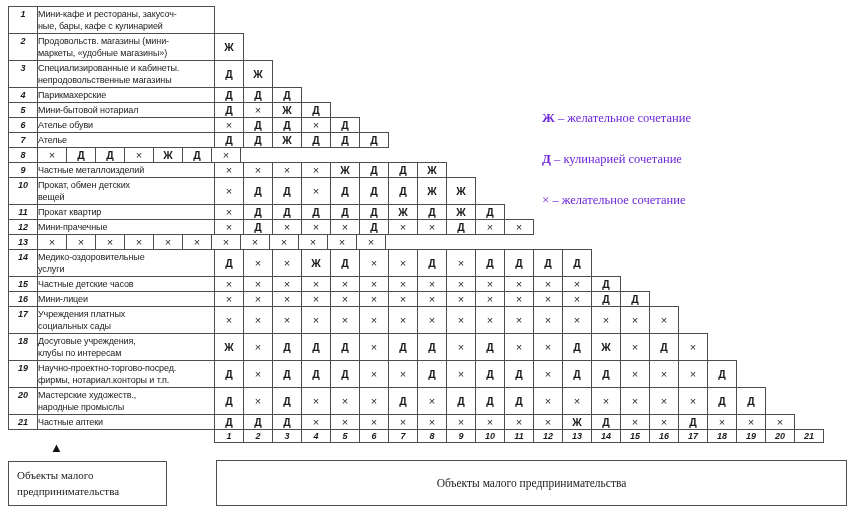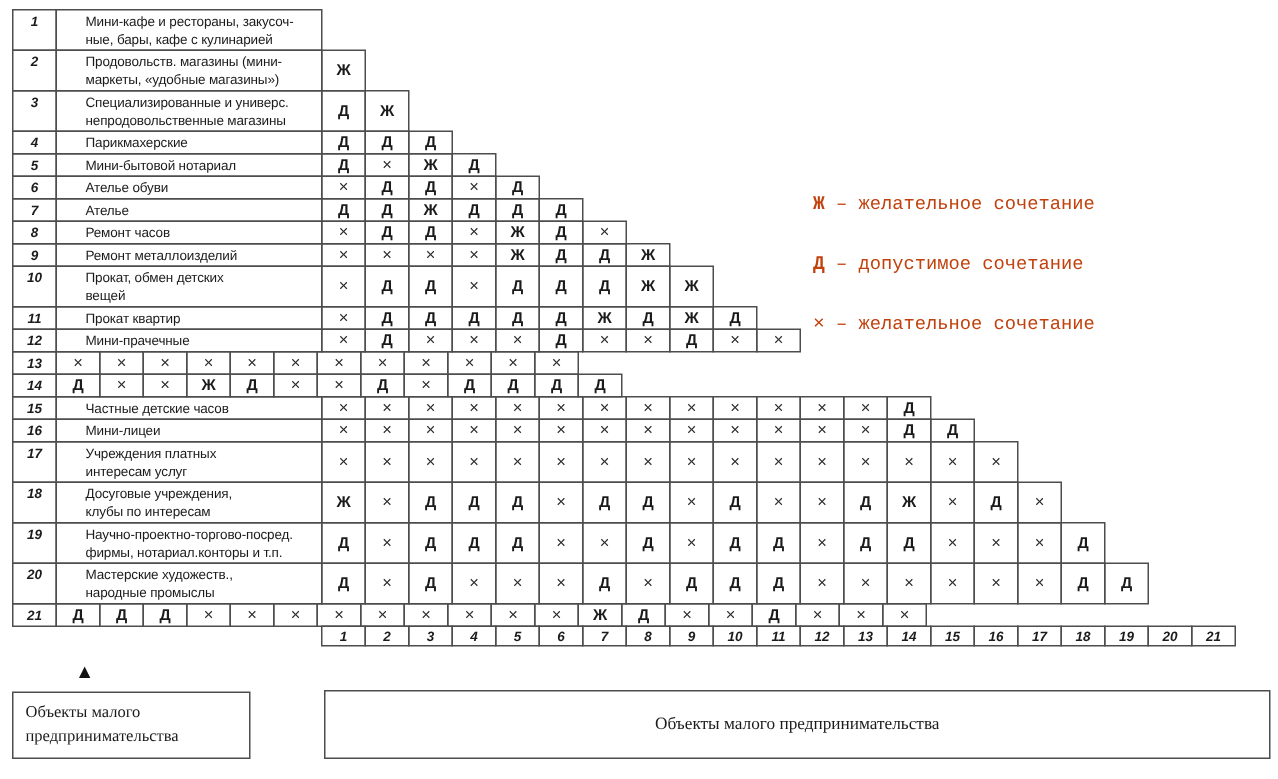--- a/index.html
+++ b/index.html
@@ -6,30 +6,30 @@
   .page{position:relative;width:852px;height:519px;background:#fff;overflow:hidden;
         font-family:"Liberation Sans",sans-serif;color:#1b1b1b;}
   
   .matrix{position:absolute;left:8px;top:7px;}
   .trow{display:flex;align-items:stretch;margin-top:-1px;}
   .rnum{flex:0 0 30px;box-sizing:border-box;border:1px solid #4d4d4d;
         font-style:italic;font-weight:bold;font-size:9px;line-height:13px;
         text-align:center;padding-top:1px;}
   .rlabel{flex:0 0 178px;box-sizing:border-box;border:1px solid #4d4d4d;margin-left:-1px;
           font-size:9px;line-height:12px;letter-spacing:-0.1px;
-          padding:1px 2px 1px 19px;white-space:pre-line;}
+          padding:1px 2px 1px 0;white-space:pre-line;}
   .mcell{flex:0 0 30px;box-sizing:border-box;border:1px solid #4d4d4d;margin-left:-1px;
          min-height:16px;display:flex;align-items:center;justify-content:center;
          font-weight:bold;font-size:10.5px;}
   .mcell.x{font-weight:400;font-size:11px;color:#2a2a2a;}
   .nrow .spacer{flex:0 0 207px;border:none;}
   .nrow .mcell{min-height:14px;font-style:italic;font-weight:bold;font-size:9px;}
   
-  .legend{position:absolute;left:542px;top:128px;font-family:Liberation Mono, monospace;
-          font-size:12.5px;color:#c2410c;}
+  .legend{position:absolute;left:542px;top:110px;font-family:Liberation Serif, serif;
+          font-size:12.5px;color:#6d28d9;}
   .litem{margin-bottom:25px;white-space:nowrap;}
   .lsym{font-weight:bold;font-size:13px;}
   .litem:nth-child(3) .lsym{font-weight:400;}
   
   .arrow-up{position:absolute;left:50px;top:441px;font-size:13px;color:#111;line-height:13px;}
   .fbox-left{position:absolute;left:8px;top:461px;width:159px;height:45px;box-sizing:border-box;
              border:1px solid #4d4d4d;font-family:"Liberation Serif",serif;font-size:11px;
              line-height:16px;padding:5px 6px 0 8px;}
   .fbox-bottom{position:absolute;left:216px;top:460px;width:631px;height:46px;box-sizing:border-box;
                border:1px solid #4d4d4d;display:flex;align-items:center;justify-content:center;
@@ -47,21 +47,21 @@
 ные, бары, кафе с кулинарией</div>
       </div>
       <div class="trow">
         <div class="rnum">2</div>
         <div class="rlabel">Продовольств. магазины (мини-
 маркеты, «удобные магазины»)</div>
         <div class="mcell">Ж</div>
       </div>
       <div class="trow">
         <div class="rnum">3</div>
-        <div class="rlabel">Специализированные и универс.
+        <div class="rlabel">Специализированные и кабинеты.
 непродовольственные магазины</div>
         <div class="mcell">Д</div>
         <div class="mcell">Ж</div>
       </div>
       <div class="trow">
         <div class="rnum">4</div>
         <div class="rlabel">Парикмахерские</div>
         <div class="mcell">Д</div>
         <div class="mcell">Д</div>
         <div class="mcell">Д</div>
@@ -88,32 +88,31 @@
         <div class="rlabel">Ателье</div>
         <div class="mcell">Д</div>
         <div class="mcell">Д</div>
         <div class="mcell">Ж</div>
         <div class="mcell">Д</div>
         <div class="mcell">Д</div>
         <div class="mcell">Д</div>
       </div>
       <div class="trow">
         <div class="rnum">8</div>
-        <div class="rlabel">Ремонт часов</div>
         <div class="mcell x">×</div>
         <div class="mcell">Д</div>
         <div class="mcell">Д</div>
         <div class="mcell x">×</div>
         <div class="mcell">Ж</div>
         <div class="mcell">Д</div>
         <div class="mcell x">×</div>
       </div>
       <div class="trow">
         <div class="rnum">9</div>
-        <div class="rlabel">Ремонт металлоизделий</div>
+        <div class="rlabel">Частные металлоизделий</div>
         <div class="mcell x">×</div>
         <div class="mcell x">×</div>
         <div class="mcell x">×</div>
         <div class="mcell x">×</div>
         <div class="mcell">Ж</div>
         <div class="mcell">Д</div>
         <div class="mcell">Д</div>
         <div class="mcell">Ж</div>
       </div>
       <div class="trow">
@@ -169,20 +168,22 @@
         <div class="mcell x">×</div>
         <div class="mcell x">×</div>
         <div class="mcell x">×</div>
         <div class="mcell x">×</div>
         <div class="mcell x">×</div>
         <div class="mcell x">×</div>
         <div class="mcell x">×</div>
       </div>
       <div class="trow">
         <div class="rnum">14</div>
+        <div class="rlabel">Медико-оздоровительные
+услуги</div>
         <div class="mcell">Д</div>
         <div class="mcell x">×</div>
         <div class="mcell x">×</div>
         <div class="mcell">Ж</div>
         <div class="mcell">Д</div>
         <div class="mcell x">×</div>
         <div class="mcell x">×</div>
         <div class="mcell">Д</div>
         <div class="mcell x">×</div>
         <div class="mcell">Д</div>
@@ -223,21 +224,21 @@
         <div class="mcell x">×</div>
         <div class="mcell x">×</div>
         <div class="mcell x">×</div>
         <div class="mcell x">×</div>
         <div class="mcell">Д</div>
         <div class="mcell">Д</div>
       </div>
       <div class="trow">
         <div class="rnum">17</div>
         <div class="rlabel">Учреждения платных
-интересам услуг</div>
+социальных сады</div>
         <div class="mcell x">×</div>
         <div class="mcell x">×</div>
         <div class="mcell x">×</div>
         <div class="mcell x">×</div>
         <div class="mcell x">×</div>
         <div class="mcell x">×</div>
         <div class="mcell x">×</div>
         <div class="mcell x">×</div>
         <div class="mcell x">×</div>
         <div class="mcell x">×</div>
@@ -312,20 +313,21 @@
         <div class="mcell x">×</div>
         <div class="mcell x">×</div>
         <div class="mcell x">×</div>
         <div class="mcell x">×</div>
         <div class="mcell x">×</div>
         <div class="mcell">Д</div>
         <div class="mcell">Д</div>
       </div>
       <div class="trow">
         <div class="rnum">21</div>
+        <div class="rlabel">Частные аптеки</div>
         <div class="mcell">Д</div>
         <div class="mcell">Д</div>
         <div class="mcell">Д</div>
         <div class="mcell x">×</div>
         <div class="mcell x">×</div>
         <div class="mcell x">×</div>
         <div class="mcell x">×</div>
         <div class="mcell x">×</div>
         <div class="mcell x">×</div>
         <div class="mcell x">×</div>
@@ -366,21 +368,21 @@
       </div>
     </div>
 
   <div class="legend">
     <div class="litem">
       <span class="lsym">Ж</span>
       <span>– желательное сочетание</span>
     </div>
     <div class="litem">
       <span class="lsym">Д</span>
-      <span>– допустимое сочетание</span>
+      <span>– кулинарией сочетание</span>
     </div>
     <div class="litem">
       <span class="lsym">×</span>
       <span>– желательное сочетание</span>
     </div>
   </div>
 
   <div class="arrow-up">▲</div>
   <div class="fbox-left">Объекты малого предпринимательства</div>
   <div class="fbox-bottom">Объекты малого предпринимательства</div>

